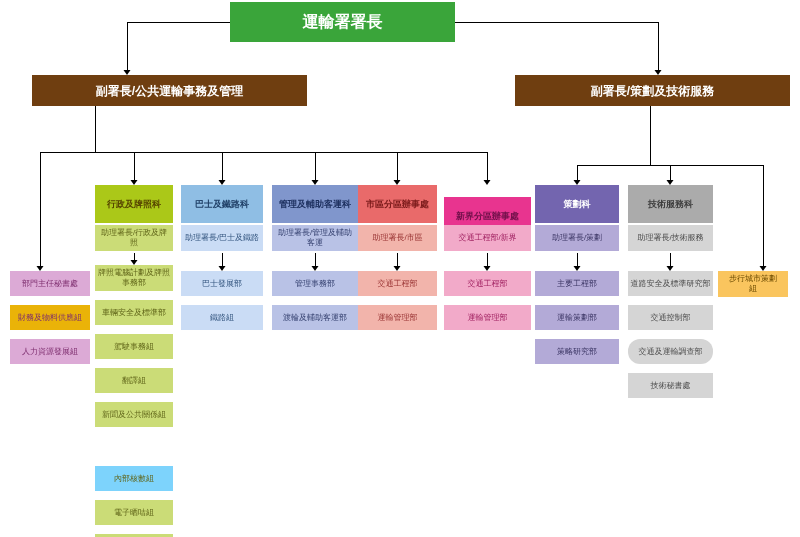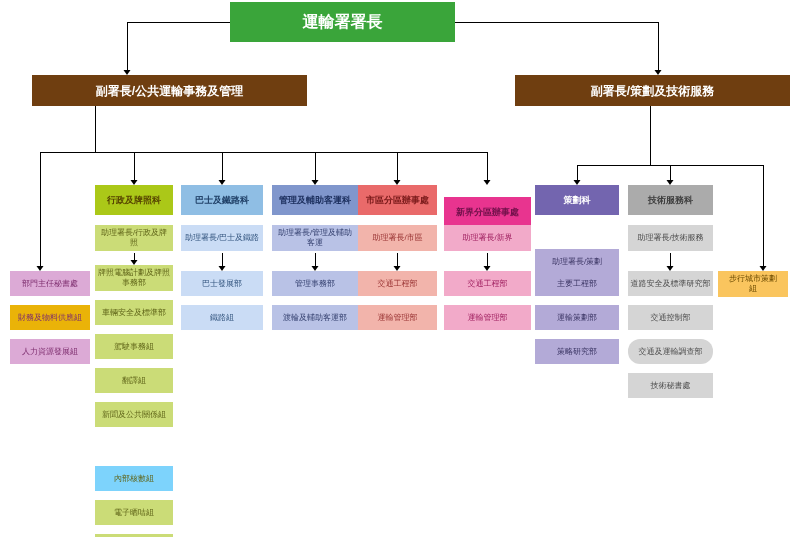--- a/index.html
+++ b/index.html
@@ -3,21 +3,21 @@
 <meta charset="utf-8">
 <style>
   html,body{margin:0;padding:0;background:#ffffff;}
   #stage{position:relative;width:800px;height:537px;background:#ffffff;overflow:hidden;
          font-family:"Liberation Sans","DejaVu Sans",sans-serif;}
   svg.wires{position:absolute;left:0;top:0;pointer-events:none;}
   .box{position:absolute;box-sizing:border-box;display:flex;align-items:center;justify-content:center;
        text-align:center;line-height:10px;}
   .root-box{font-size:16px;font-weight:bold;color:#ffffff;line-height:18px;text-align:center;}
   .deputy-box{font-size:12px;font-weight:bold;color:#ffffff;line-height:14px;}
-  .branch-header{font-size:9px;font-weight:bold;height:30px;padding:2px;}
+  .branch-header{font-size:9px;font-weight:bold;height:38px;padding:2px;}
   .assistant-box{font-size:8px;min-height:26px;padding:3px 2px;}
   .stack{position:absolute;display:flex;flex-direction:column;gap:9px;}
   .unit{position:relative;box-sizing:border-box;display:flex;align-items:center;justify-content:center;
         text-align:center;font-size:8px;line-height:10px;min-height:25px;padding:3px 2px;width:100%;}
   .plum,.special{font-size:8px;height:25px;padding:8px;}
 </style>
 </head>
 <body>
 
 <div id="stage">
@@ -103,27 +103,27 @@
       <div class="unit" style="background: rgb(185, 194, 230); color: rgb(51, 63, 110);">管理事務部</div>
       <div class="unit" style="background: rgb(185, 194, 230); color: rgb(51, 63, 110);">渡輪及輔助客運部</div>
     </div>
     <div class="box branch-header" style="left: 358px; top: 185px; width: 79px; background: rgb(233, 106, 106); color: rgb(122, 26, 26);">市區分區辦事處</div>
     <div class="box assistant-box" style="left: 358px; top: 225px; width: 79px; background: rgb(242, 180, 171); color: rgb(153, 51, 51);">助理署長/市區</div>
     <div class="stack" style="left: 358px; top: 271px; width: 79px;">
       <div class="unit" style="background: rgb(242, 180, 171); color: rgb(153, 51, 51);">交通工程部</div>
       <div class="unit" style="background: rgb(242, 180, 171); color: rgb(153, 51, 51);">運輸管理部</div>
     </div>
     <div class="box branch-header" style="left: 444px; top: 185px; width: 87px; background: rgb(232, 52, 143); color: rgb(112, 16, 74); margin-top: 12px;">新界分區辦事處</div>
-    <div class="box assistant-box" style="left: 444px; top: 225px; width: 87px; background: rgb(242, 170, 201); color: rgb(160, 32, 96);">助理署長/新界</div>
+    <div class="box assistant-box" style="left: 444px; top: 225px; width: 87px; background: rgb(242, 170, 201); color: rgb(160, 32, 96);">交通工程部/新界</div>
     <div class="stack" style="left: 444px; top: 271px; width: 87px;">
       <div class="unit" style="background: rgb(242, 170, 201); color: rgb(160, 32, 96);">交通工程部</div>
       <div class="unit" style="background: rgb(242, 170, 201); color: rgb(160, 32, 96);">運輸管理部</div>
     </div>
     <div class="box branch-header" style="left: 535px; top: 185px; width: 84px; background: rgb(115, 101, 175); color: rgb(255, 255, 255);">策劃科</div>
-    <div class="box assistant-box" style="left: 535px; top: 225px; width: 84px; background: rgb(179, 170, 215); color: rgb(59, 53, 100); margin-top: 24px;">助理署長/策劃</div>
+    <div class="box assistant-box" style="left: 535px; top: 225px; width: 84px; background: rgb(179, 170, 215); color: rgb(59, 53, 100);">助理署長/策劃</div>
     <div class="stack" style="left: 535px; top: 271px; width: 84px;">
       <div class="unit" style="background: rgb(179, 170, 215); color: rgb(59, 53, 100);">主要工程部</div>
       <div class="unit" style="background: rgb(179, 170, 215); color: rgb(59, 53, 100);">運輸策劃部</div>
       <div class="unit" style="background: rgb(179, 170, 215); color: rgb(59, 53, 100);">策略研究部</div>
     </div>
     <div class="box branch-header" style="left: 628px; top: 185px; width: 85px; background: rgb(171, 171, 171); color: rgb(63, 63, 63);">技術服務科</div>
     <div class="box assistant-box" style="left: 628px; top: 225px; width: 85px; background: rgb(213, 213, 213); color: rgb(77, 77, 77);">助理署長/技術服務</div>
     <div class="stack" style="left: 628px; top: 271px; width: 85px;">
       <div class="unit" style="background: rgb(213, 213, 213); color: rgb(77, 77, 77);">道路安全及標準研究部</div>
       <div class="unit" style="background: rgb(213, 213, 213); color: rgb(77, 77, 77);">交通控制部</div>

